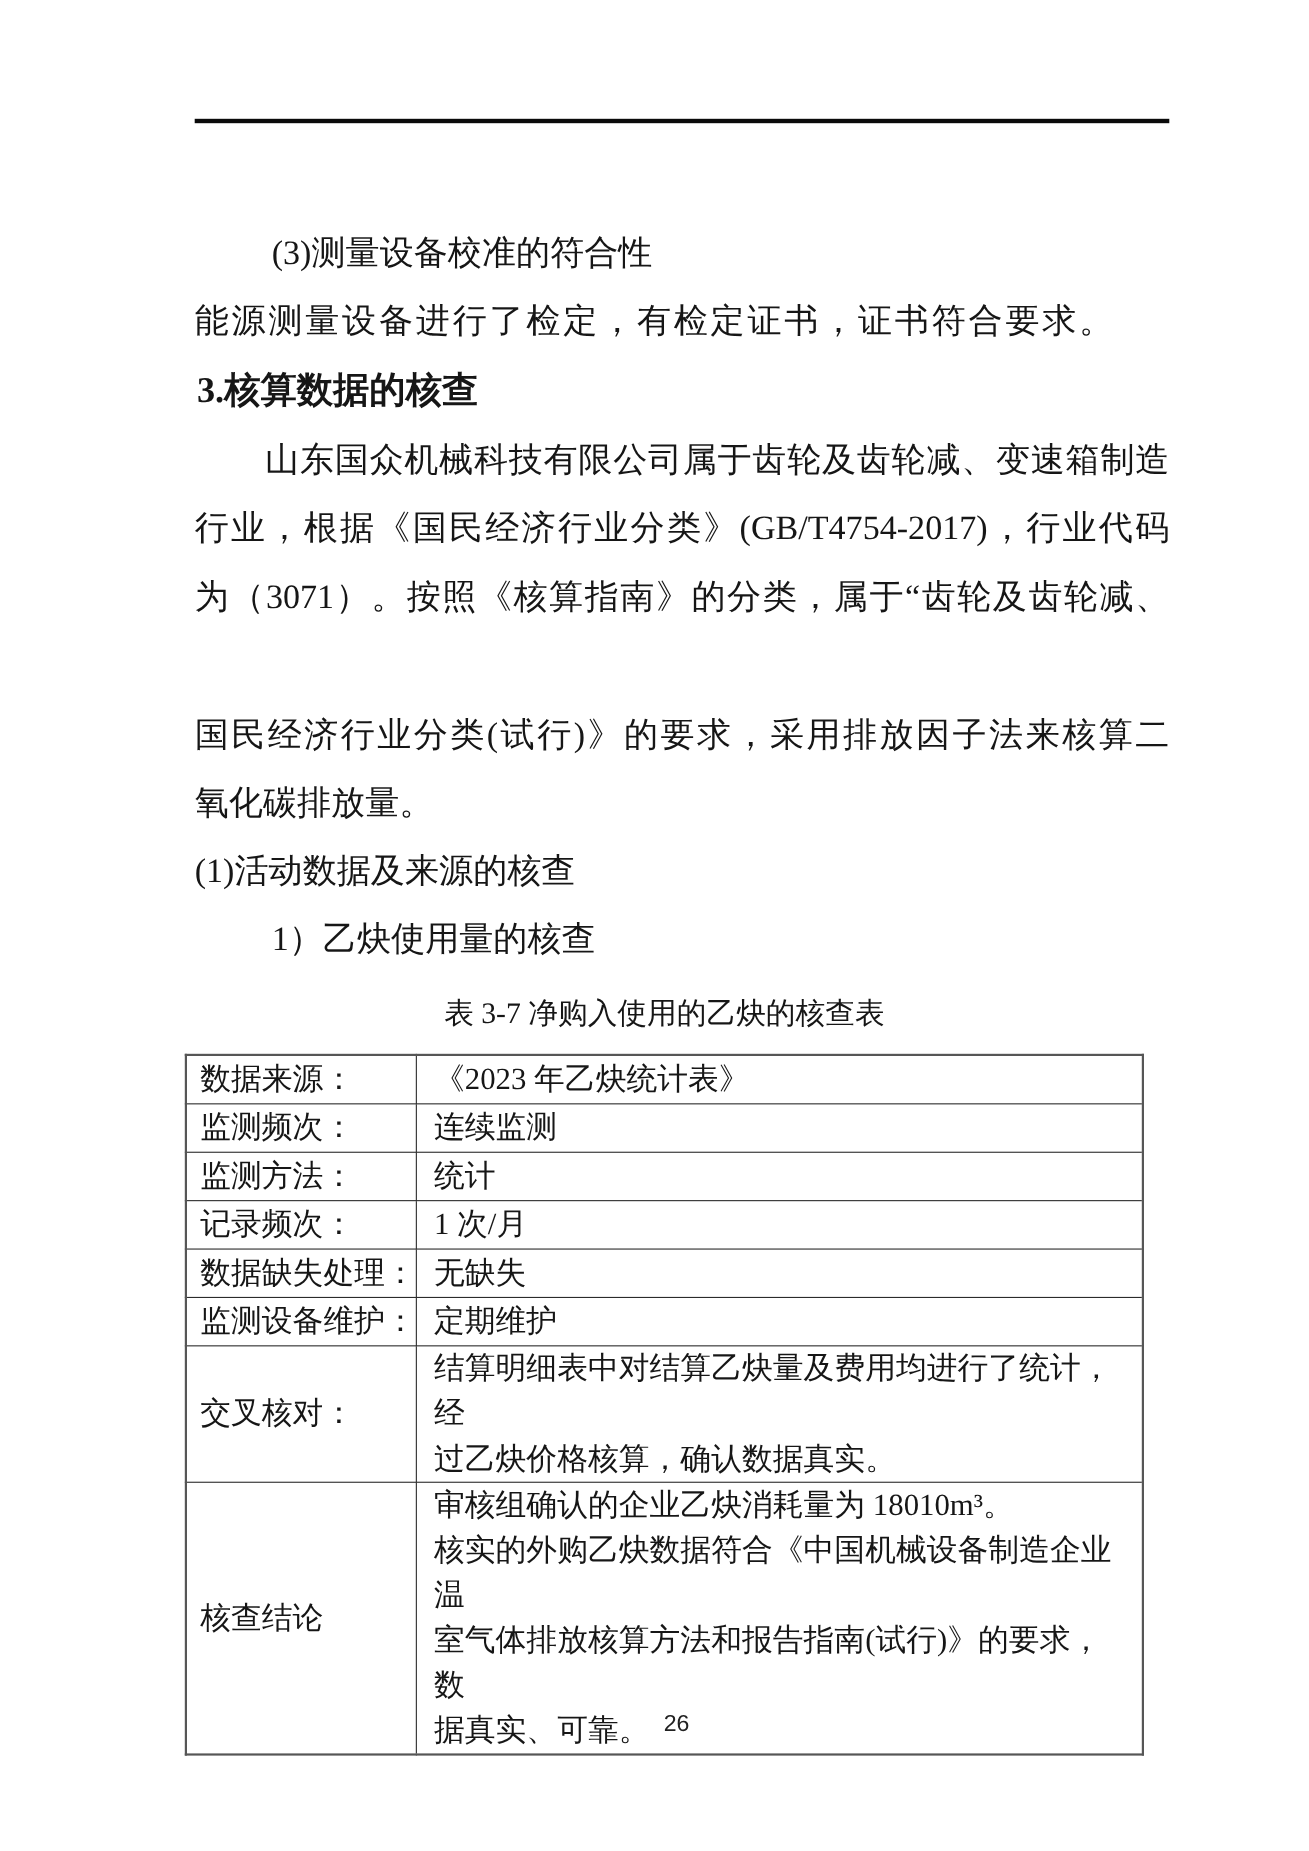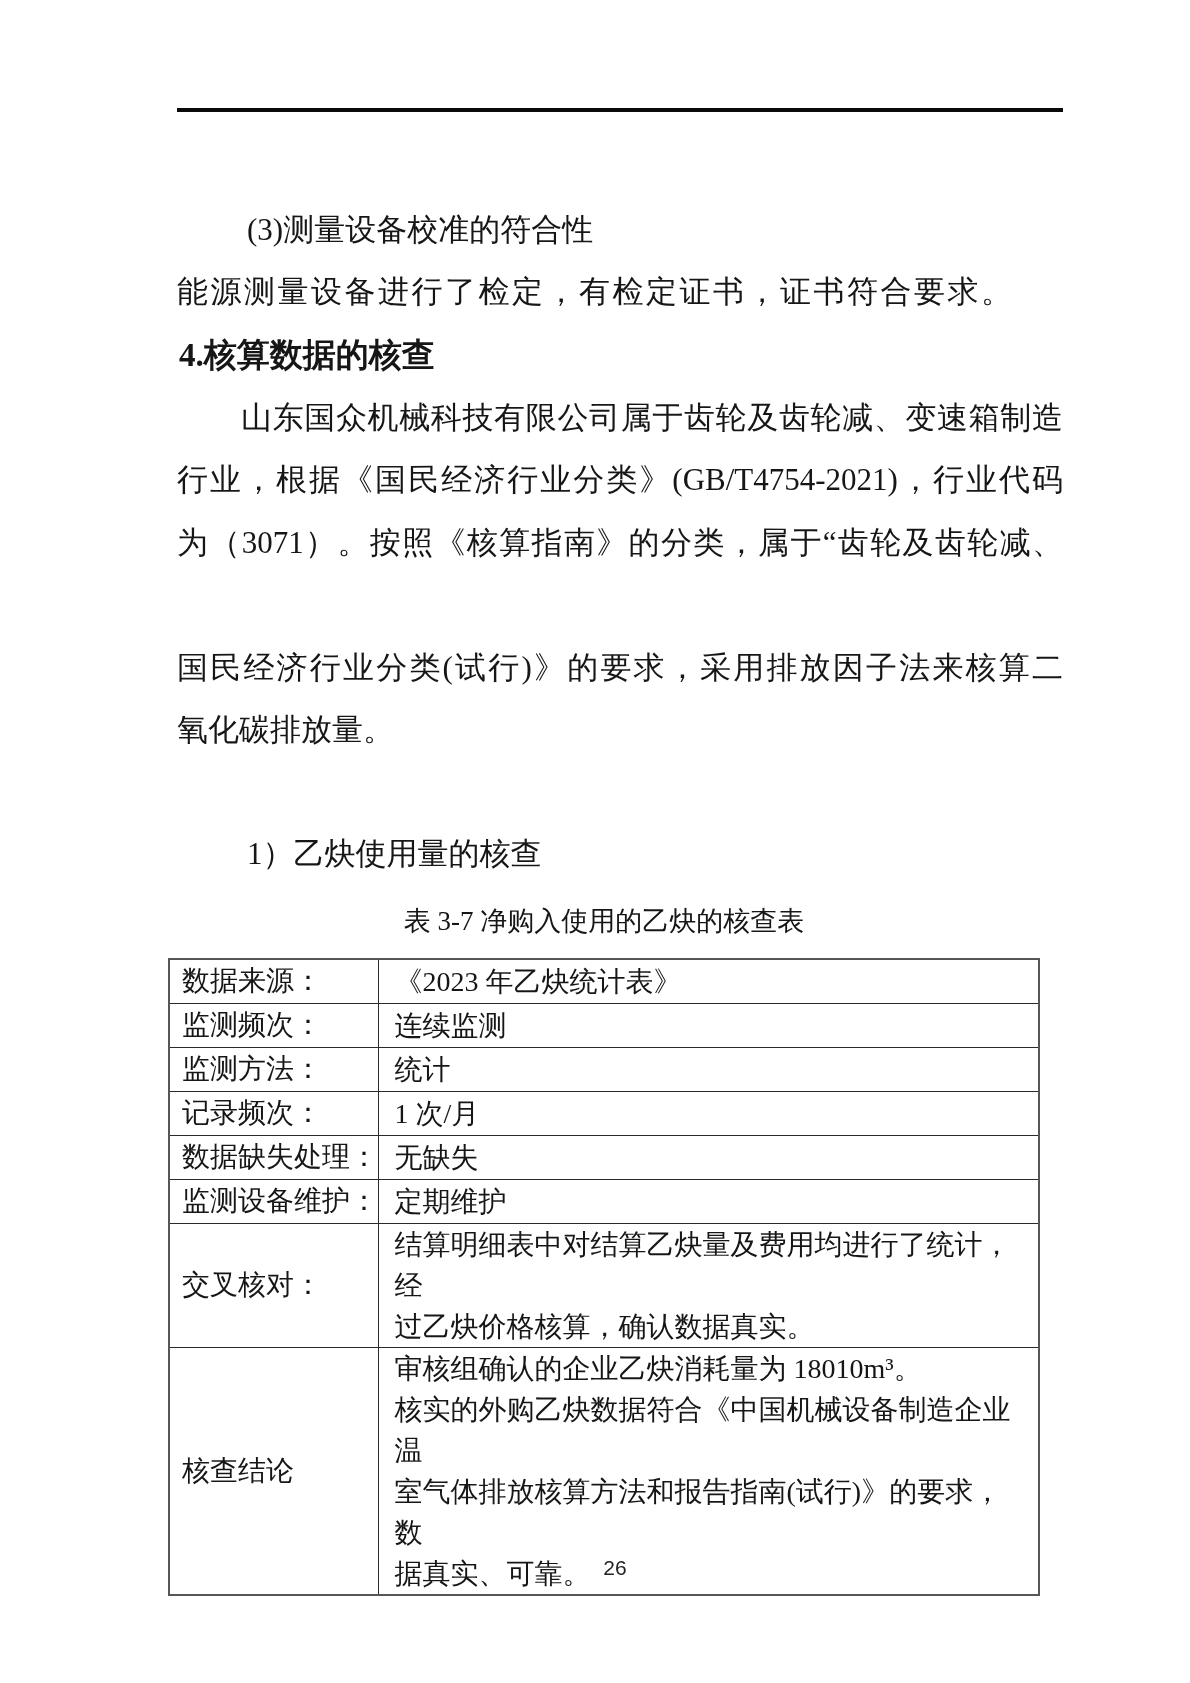--- a/index.html
+++ b/index.html
@@ -102,28 +102,29 @@
 <body>
 
 <div class="page">
 
   <div class="header-rule"></div>
 
   <div class="tline" style="top:210px; left:227px; width:816px;">(3)测量设备校准的符合性</div>
 
   <div class="tline spread" style="top:272px;">能源测量设备进行了检定，有检定证书，证书符合要求。</div>
 
-  <div class="section-heading" style="top:334px;">4.核算数据的核查</div>
+  <div class="section-heading" style="top:334px;">3.核算数据的核查</div>
 
   <div class="tline jline indent-2" style="top:398px;">山东国众机械科技有限公司属于齿轮及齿轮减、变速箱制造</div>
-  <div class="tline jline" style="top:460px;">行业，根据《国民经济行业分类》(GB/T4754-2021)，行业代码</div>
+  <div class="tline jline" style="top:460px;">行业，根据《国民经济行业分类》(GB/T4754-2017)，行业代码</div>
   <div class="tline jline" style="top:523px;">为（3071）。按照《核算指南》的分类，属于“齿轮及齿轮减、</div>
   <div class="tline jline" style="top:648px;">国民经济行业分类(试行)》的要求，采用排放因子法来核算二</div>
   <div class="tline" style="top:710px;">氧化碳排放量。</div>
 
+  <div class="tline" style="top:772px;">(1)活动数据及来源的核查</div>
 
   <div class="tline ind" style="top:834px;">1）乙炔使用量的核查</div>
 
   <div class="table-caption">表 3-7 净购入使用的乙炔的核查表</div>
 
   <table class="check-table">
     <colgroup>
       <col style="width:209px">
       <col>
     </colgroup>

